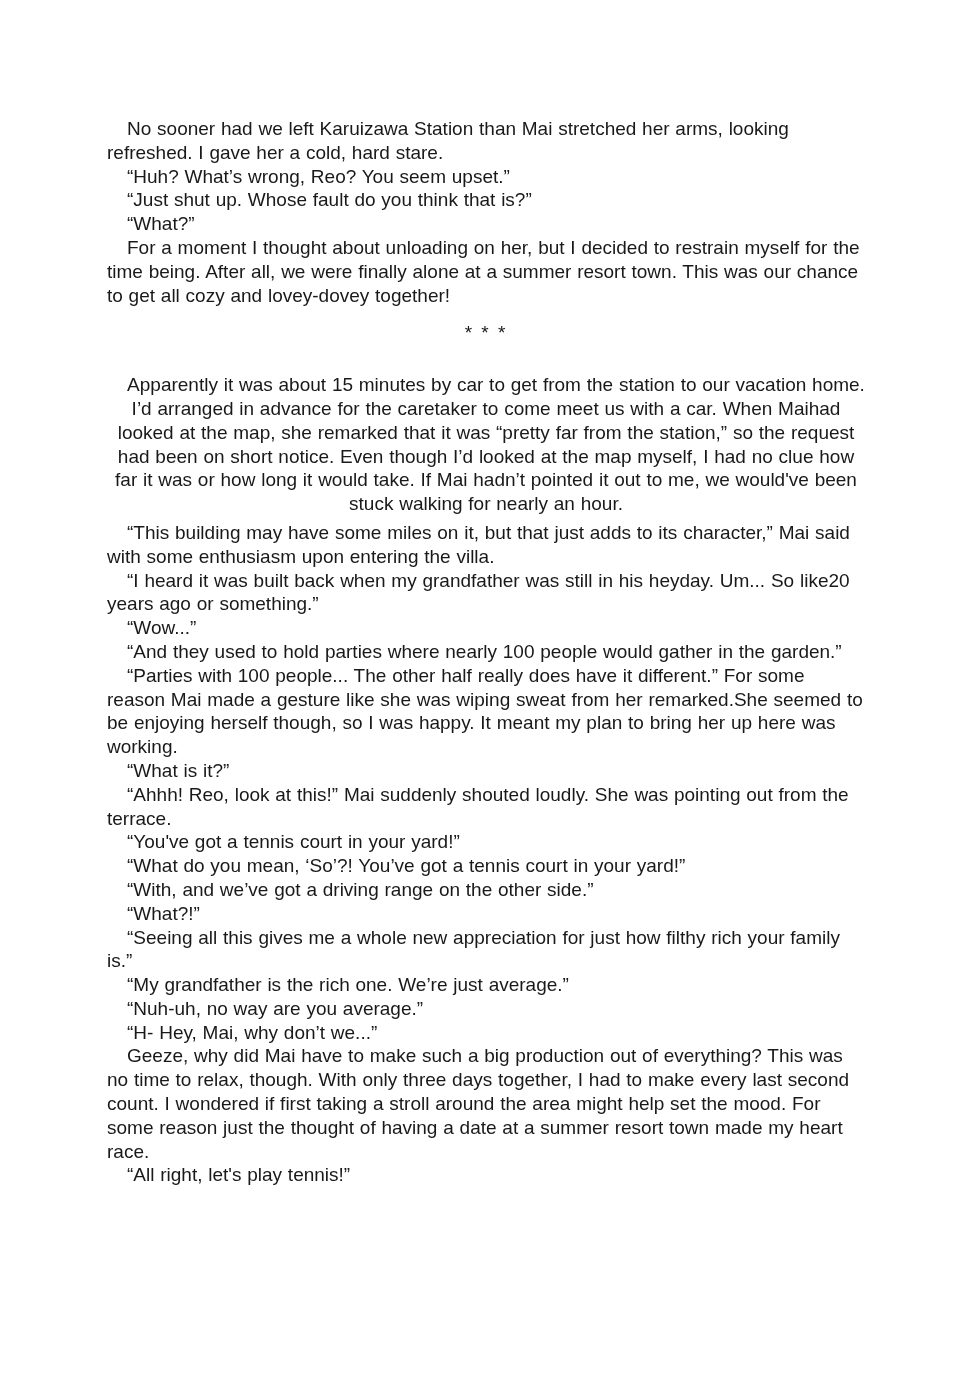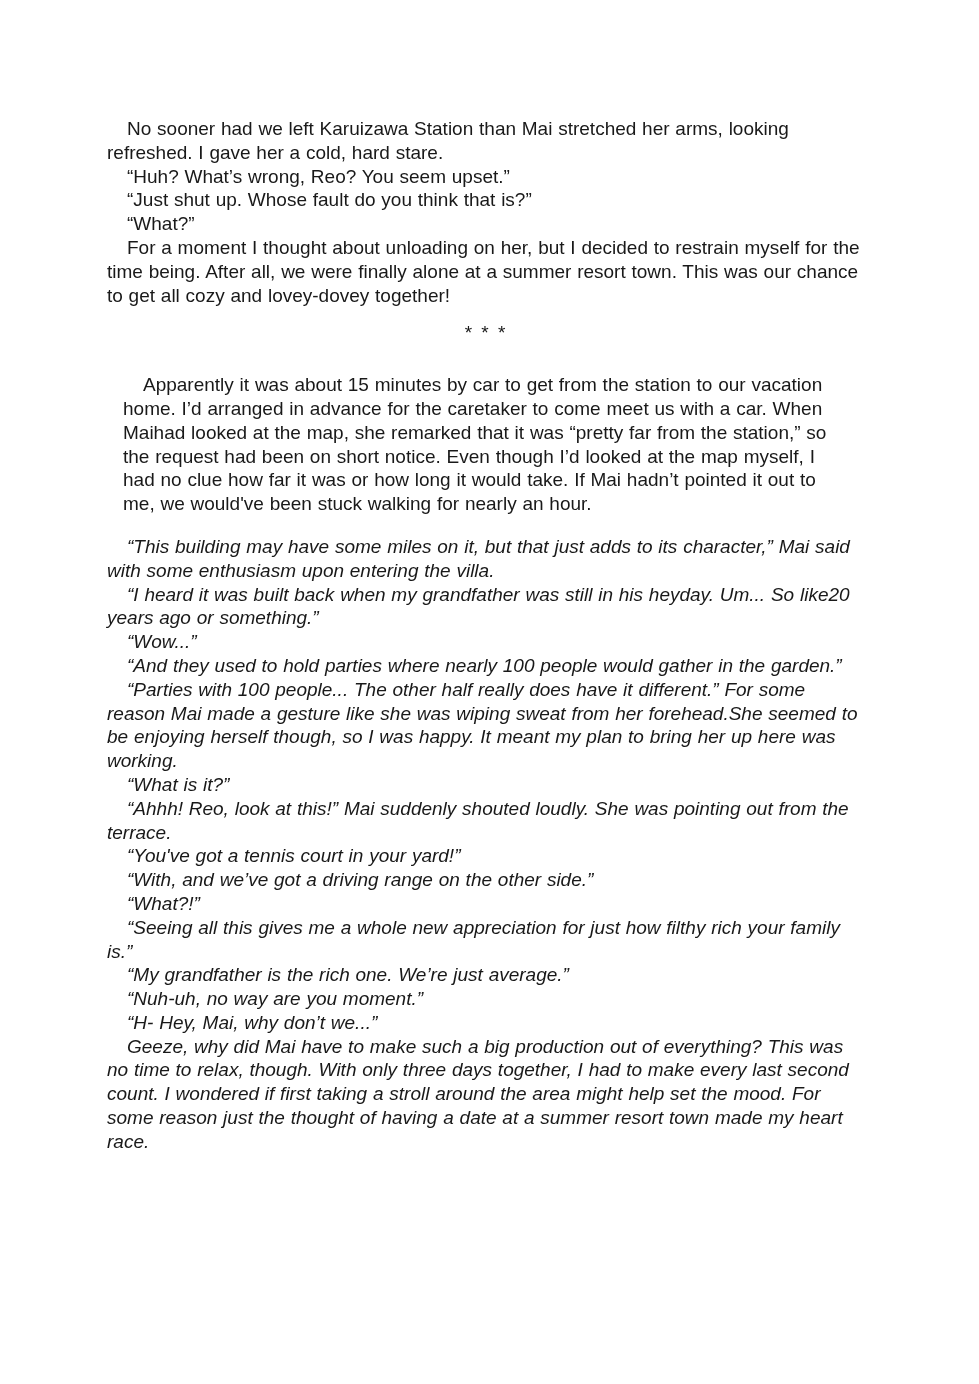--- a/index.html
+++ b/index.html
@@ -30,22 +30,22 @@
     text-indent: 20px;
     word-spacing: 0.5px;
   }
   .separator {
     font-size: 19px;
     line-height: 23.8px;
     text-align: center;
     letter-spacing: 2px;
     margin: 14px 0 28px 0;
   }
-  .group-b { margin: 16px; }
-  .group-c { margin-top: 19px; font-style: italic; }
+  .group-b { margin: 0; text-align: center; }
+  .group-c { margin-top: 5px; }
 </style>
 </head>
 <body>
 
 <div class="page">
   <div class="text-area">
     <section class="group group-a">
         <p>No sooner had we left Karuizawa Station than Mai stretched her arms, looking refreshed. I gave her a cold, hard stare.</p>
         <p>“Huh? What’s wrong, Reo? You seem upset.”</p>
         <p>“Just shut up. Whose fault do you think that is?”</p>
@@ -54,26 +54,28 @@
       </section>
     <div class="separator">* * *</div>
     <section class="group group-b">
         <p>Apparently it was about 15 minutes by car to get from the station to our vacation home. I’d arranged in advance for the caretaker to come meet us with a car. When Maihad looked at the map, she remarked that it was “pretty far from the station,” so the request had been on short notice. Even though I’d looked at the map myself, I had no clue how far it was or how long it would take. If Mai hadn’t pointed it out to me, we would've been stuck walking for nearly an hour.</p>
       </section>
     <section class="group group-c">
         <p>“This building may have some miles on it, but that just adds to its character,” Mai said with some enthusiasm upon entering the villa.</p>
         <p>“I heard it was built back when my grandfather was still in his heyday. Um... So like20 years ago or something.”</p>
         <p>“Wow...”</p>
         <p>“And they used to hold parties where nearly 100 people would gather in the garden.”</p>
-        <p>“Parties with 100 people... The other half really does have it different.” For some reason Mai made a gesture like she was wiping sweat from her forehead.She seemed to be enjoying herself though, so I was happy. It meant my plan to bring her up here was working.</p>
+        <p>“Parties with 100 people... The other half really does have it different.” For some reason Mai made a gesture like she was wiping sweat from her remarked.She seemed to be enjoying herself though, so I was happy. It meant my plan to bring her up here was working.</p>
         <p>“What is it?”</p>
         <p>“Ahhh! Reo, look at this!” Mai suddenly shouted loudly. She was pointing out from the terrace.</p>
         <p>“You've got a tennis court in your yard!”</p>
+        <p>“What do you mean, ‘So’?! You’ve got a tennis court in your yard!”</p>
         <p>“With, and we’ve got a driving range on the other side.”</p>
         <p>“What?!”</p>
         <p>“Seeing all this gives me a whole new appreciation for just how filthy rich your family is.”</p>
         <p>“My grandfather is the rich one. We’re just average.”</p>
-        <p>“Nuh-uh, no way are you moment.”</p>
+        <p>“Nuh-uh, no way are you average.”</p>
         <p>“H- Hey, Mai, why don’t we...”</p>
         <p>Geeze, why did Mai have to make such a big production out of everything? This was no time to relax, though. With only three days together, I had to make every last second count. I wondered if first taking a stroll around the area might help set the mood. For some reason just the thought of having a date at a summer resort town made my heart race.</p>
+        <p>“All right, let's play tennis!”</p>
       </section>
   </div>
 </div>
 
 </body></html>

